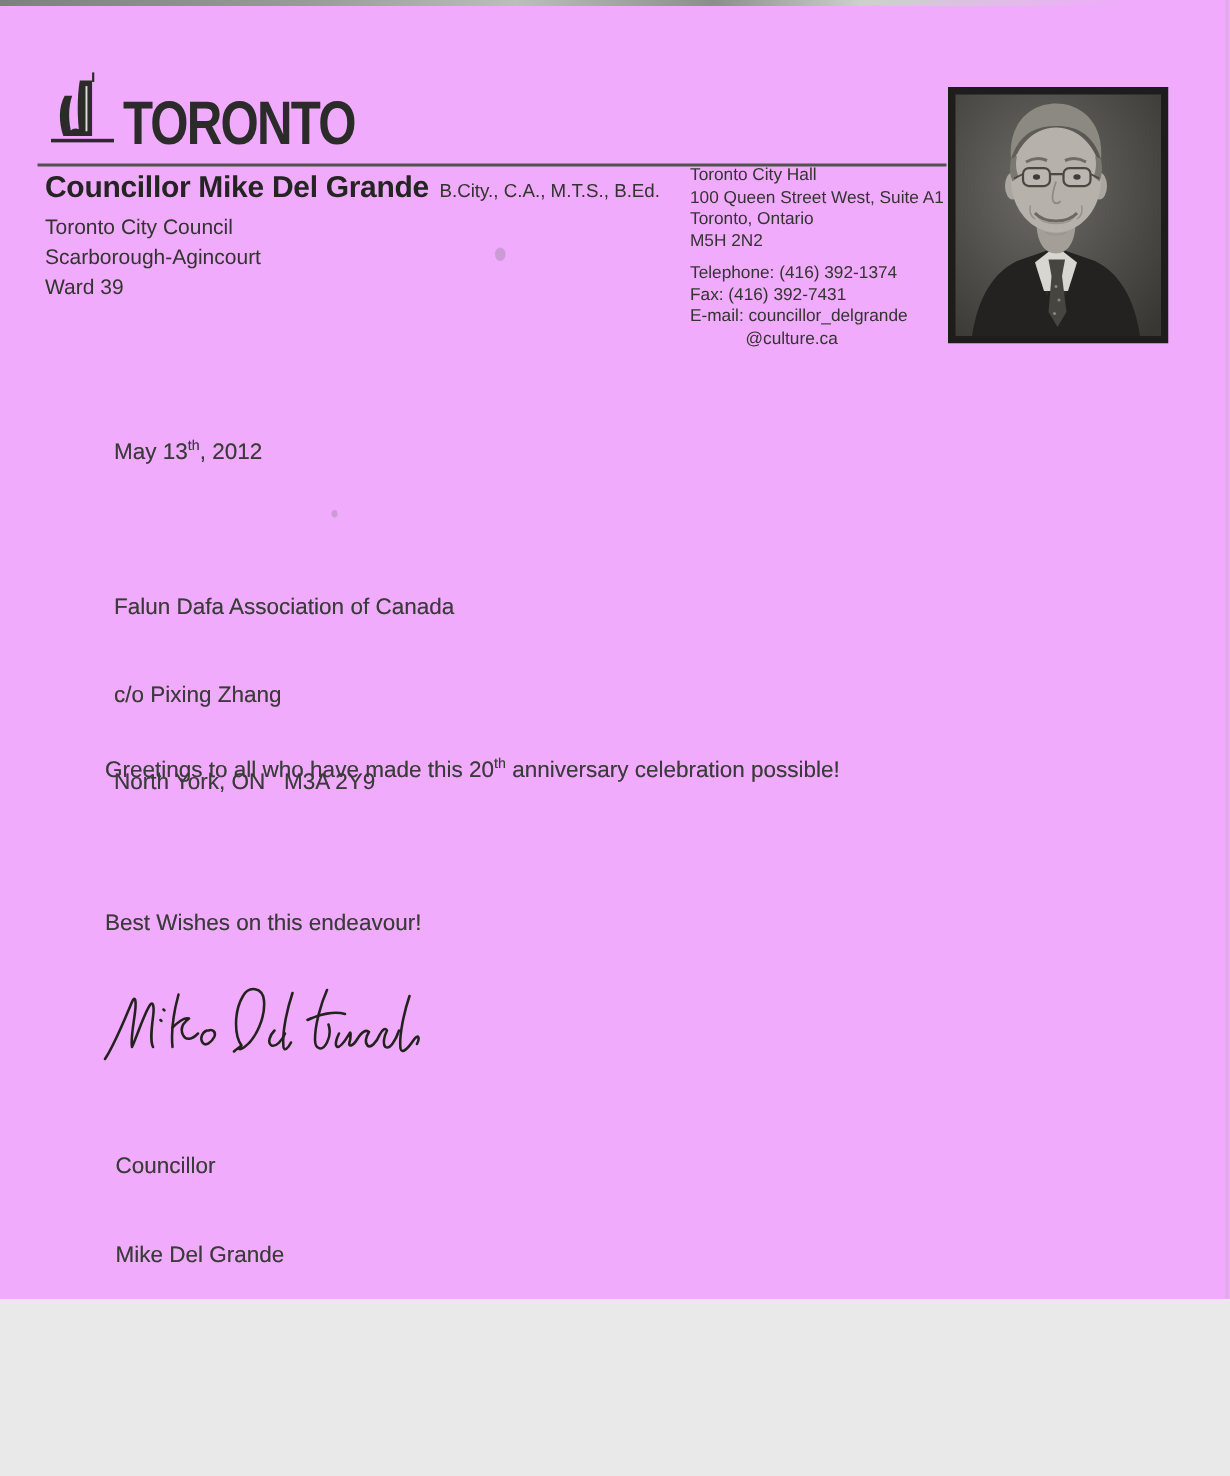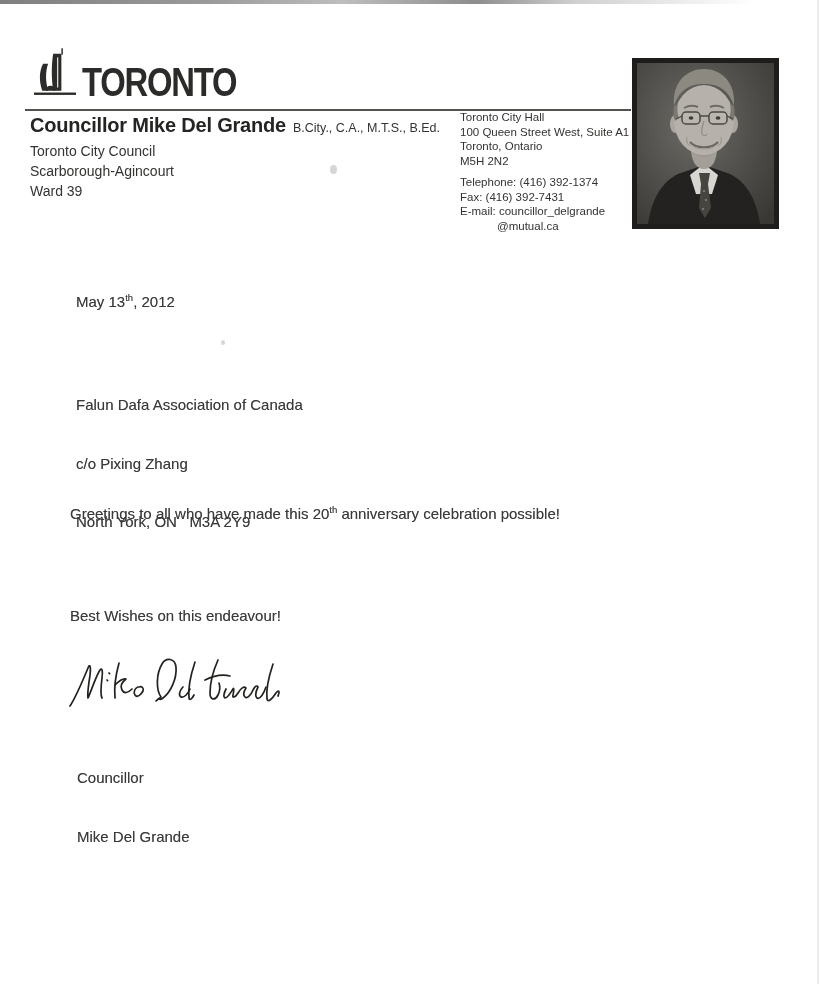--- a/index.html
+++ b/index.html
@@ -1,18 +1,18 @@
 <!DOCTYPE html>
 <html><head>
 <meta charset="utf-8">
 <style>
   html,body{margin:0;padding:0;background:#e9e9e9;}
   .page{
-    position:relative;width:820px;height:984px;margin:0 auto;
-    background:#ffffff;overflow:hidden;
+    position:relative;width:820px;height:866px;margin:0 auto;
+    background:#f0abfc;overflow:hidden;
     font-family:"Liberation Sans","DejaVu Sans",sans-serif;
     color:#383838;
   }
   
   .scan-top{position:absolute;top:0;left:0;width:820px;height:4px;
     background:linear-gradient(90deg,#7f7f7f 0%,#9a9a9a 25%,#bdbdbd 42%,#8d8d8d 58%,#cfcfcf 70%,rgba(235,235,235,0) 92%);}
   .scan-right{position:absolute;top:0;right:1px;width:2px;height:100%;background:rgba(170,170,170,.22);}
   .speck{position:absolute;background:rgba(120,120,120,.3);border-radius:50%;filter:blur(.5px);}
   .speck.a{left:330px;top:165px;width:7px;height:9px;}
   .speck.b{left:221px;top:340px;width:4px;height:5px;}
@@ -84,21 +84,21 @@
   </div>
 
   <div class="contact">
     <div>Toronto City Hall</div>
     <div>100 Queen Street West, Suite A1</div>
     <div>Toronto, Ontario</div>
     <div>M5H 2N2</div>
     <div class="grp2">Telephone: (416) 392-1374</div>
     <div>Fax: (416) 392-7431</div>
     <div>E-mail: councillor_delgrande</div>
-    <div class="indent">@mutual.ca</div>
+    <div class="indent">@culture.ca</div>
   </div>
 
   <div class="photo">
     <svg width="147" height="171" viewBox="0 0 147 171">
       <defs>
         <radialGradient id="pbg" cx="42%" cy="38%" r="80%">
           <stop offset="0%" stop-color="#6d6b66"></stop>
           <stop offset="55%" stop-color="#504e4a"></stop>
           <stop offset="100%" stop-color="#383734"></stop>
         </radialGradient>

